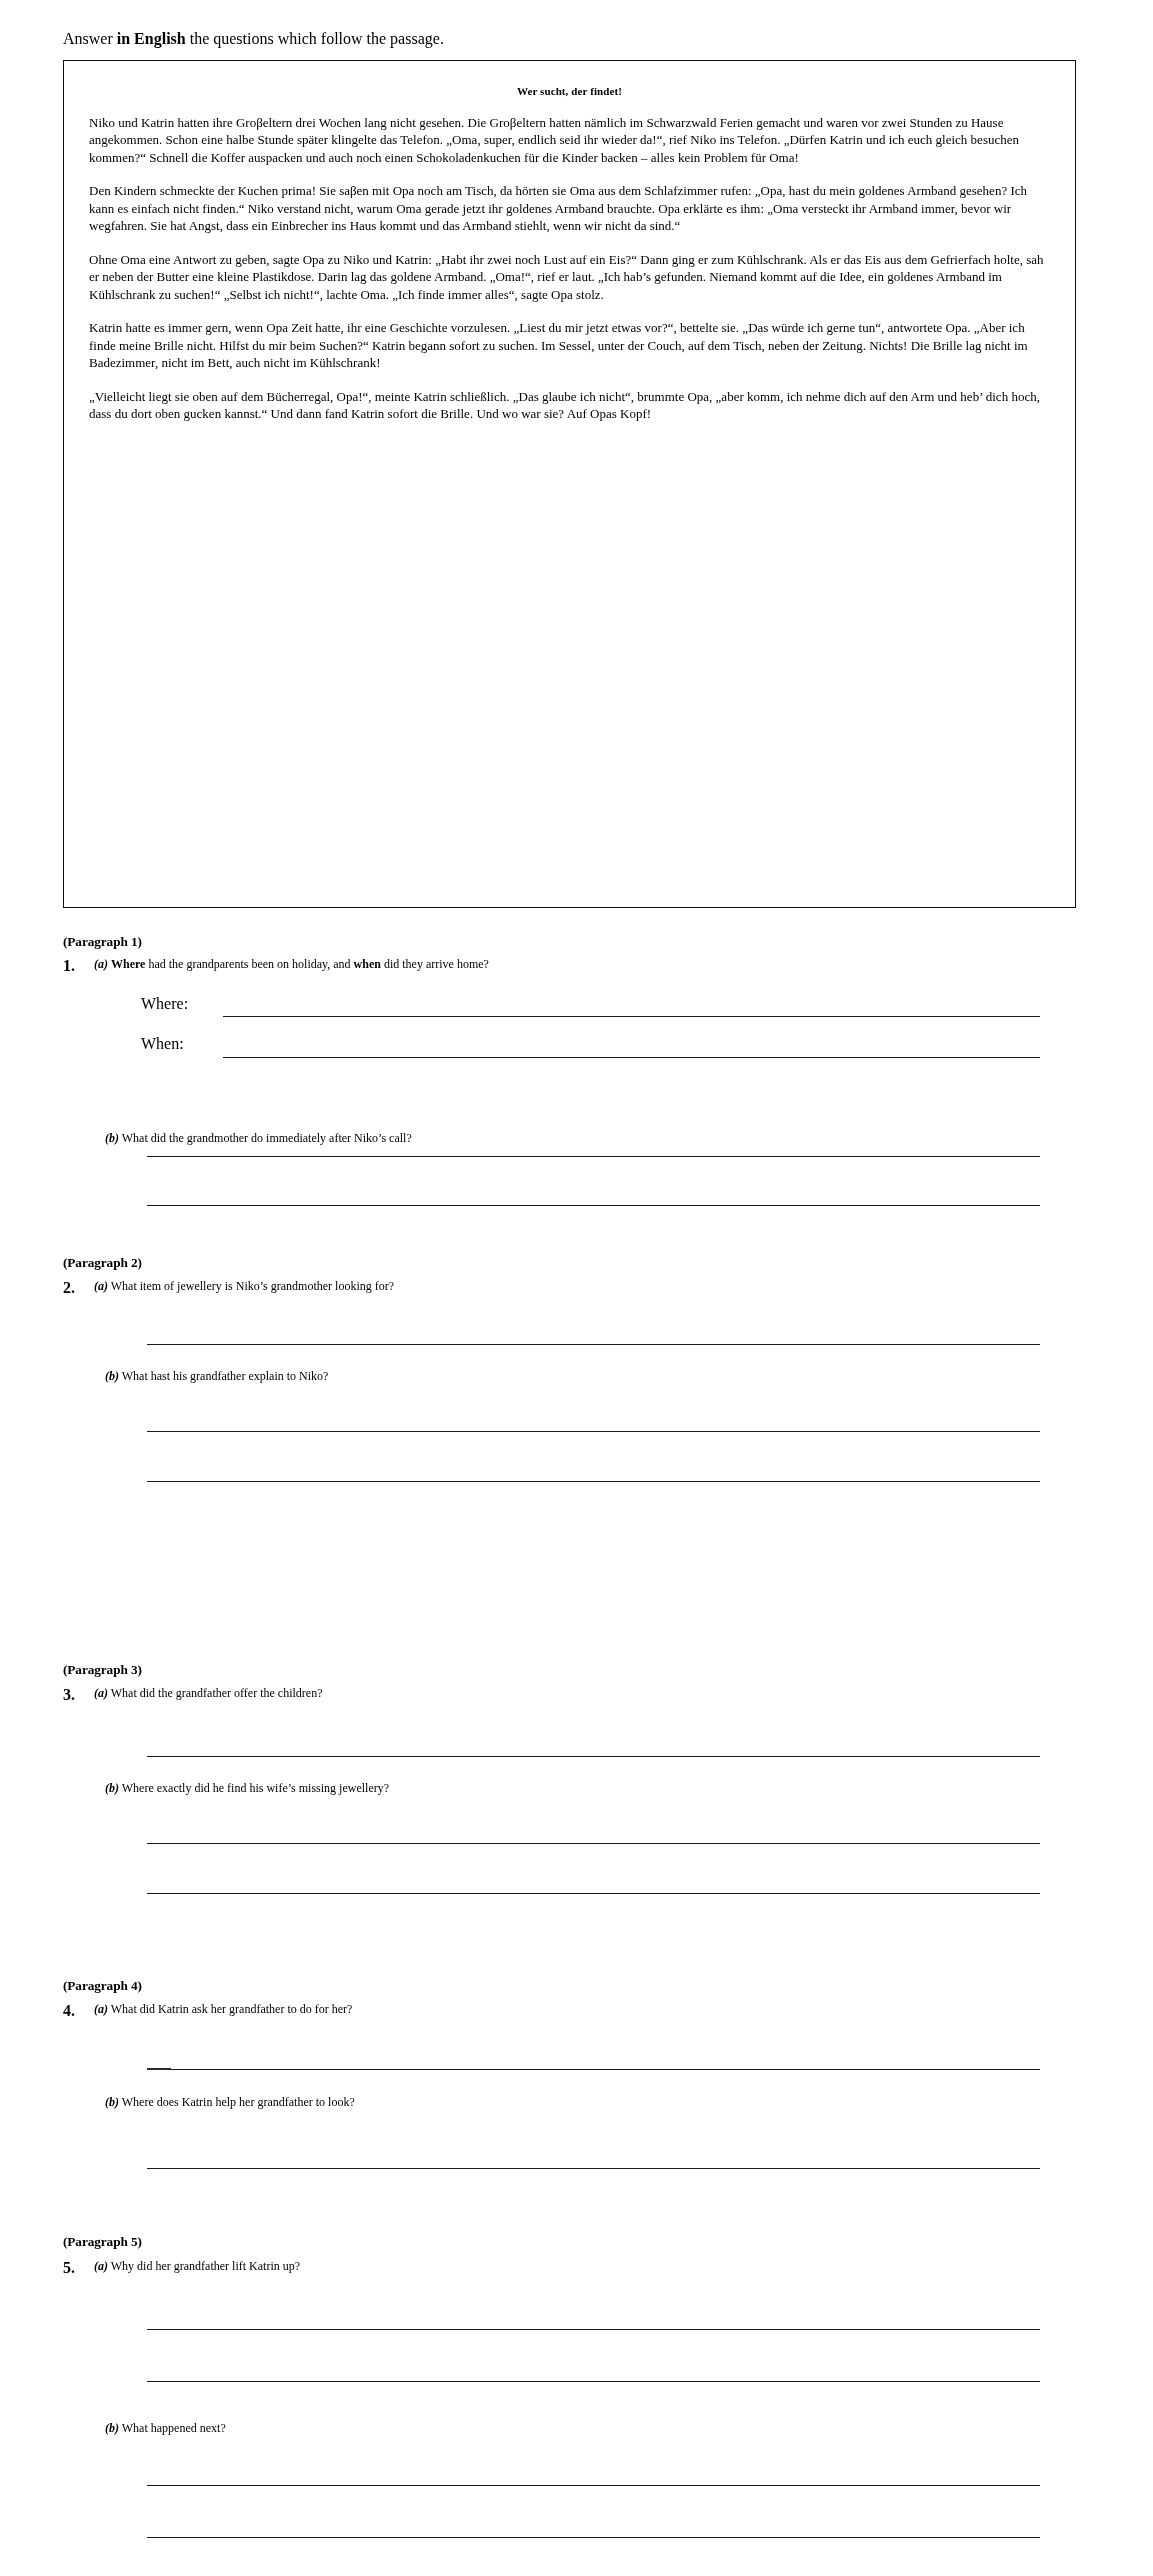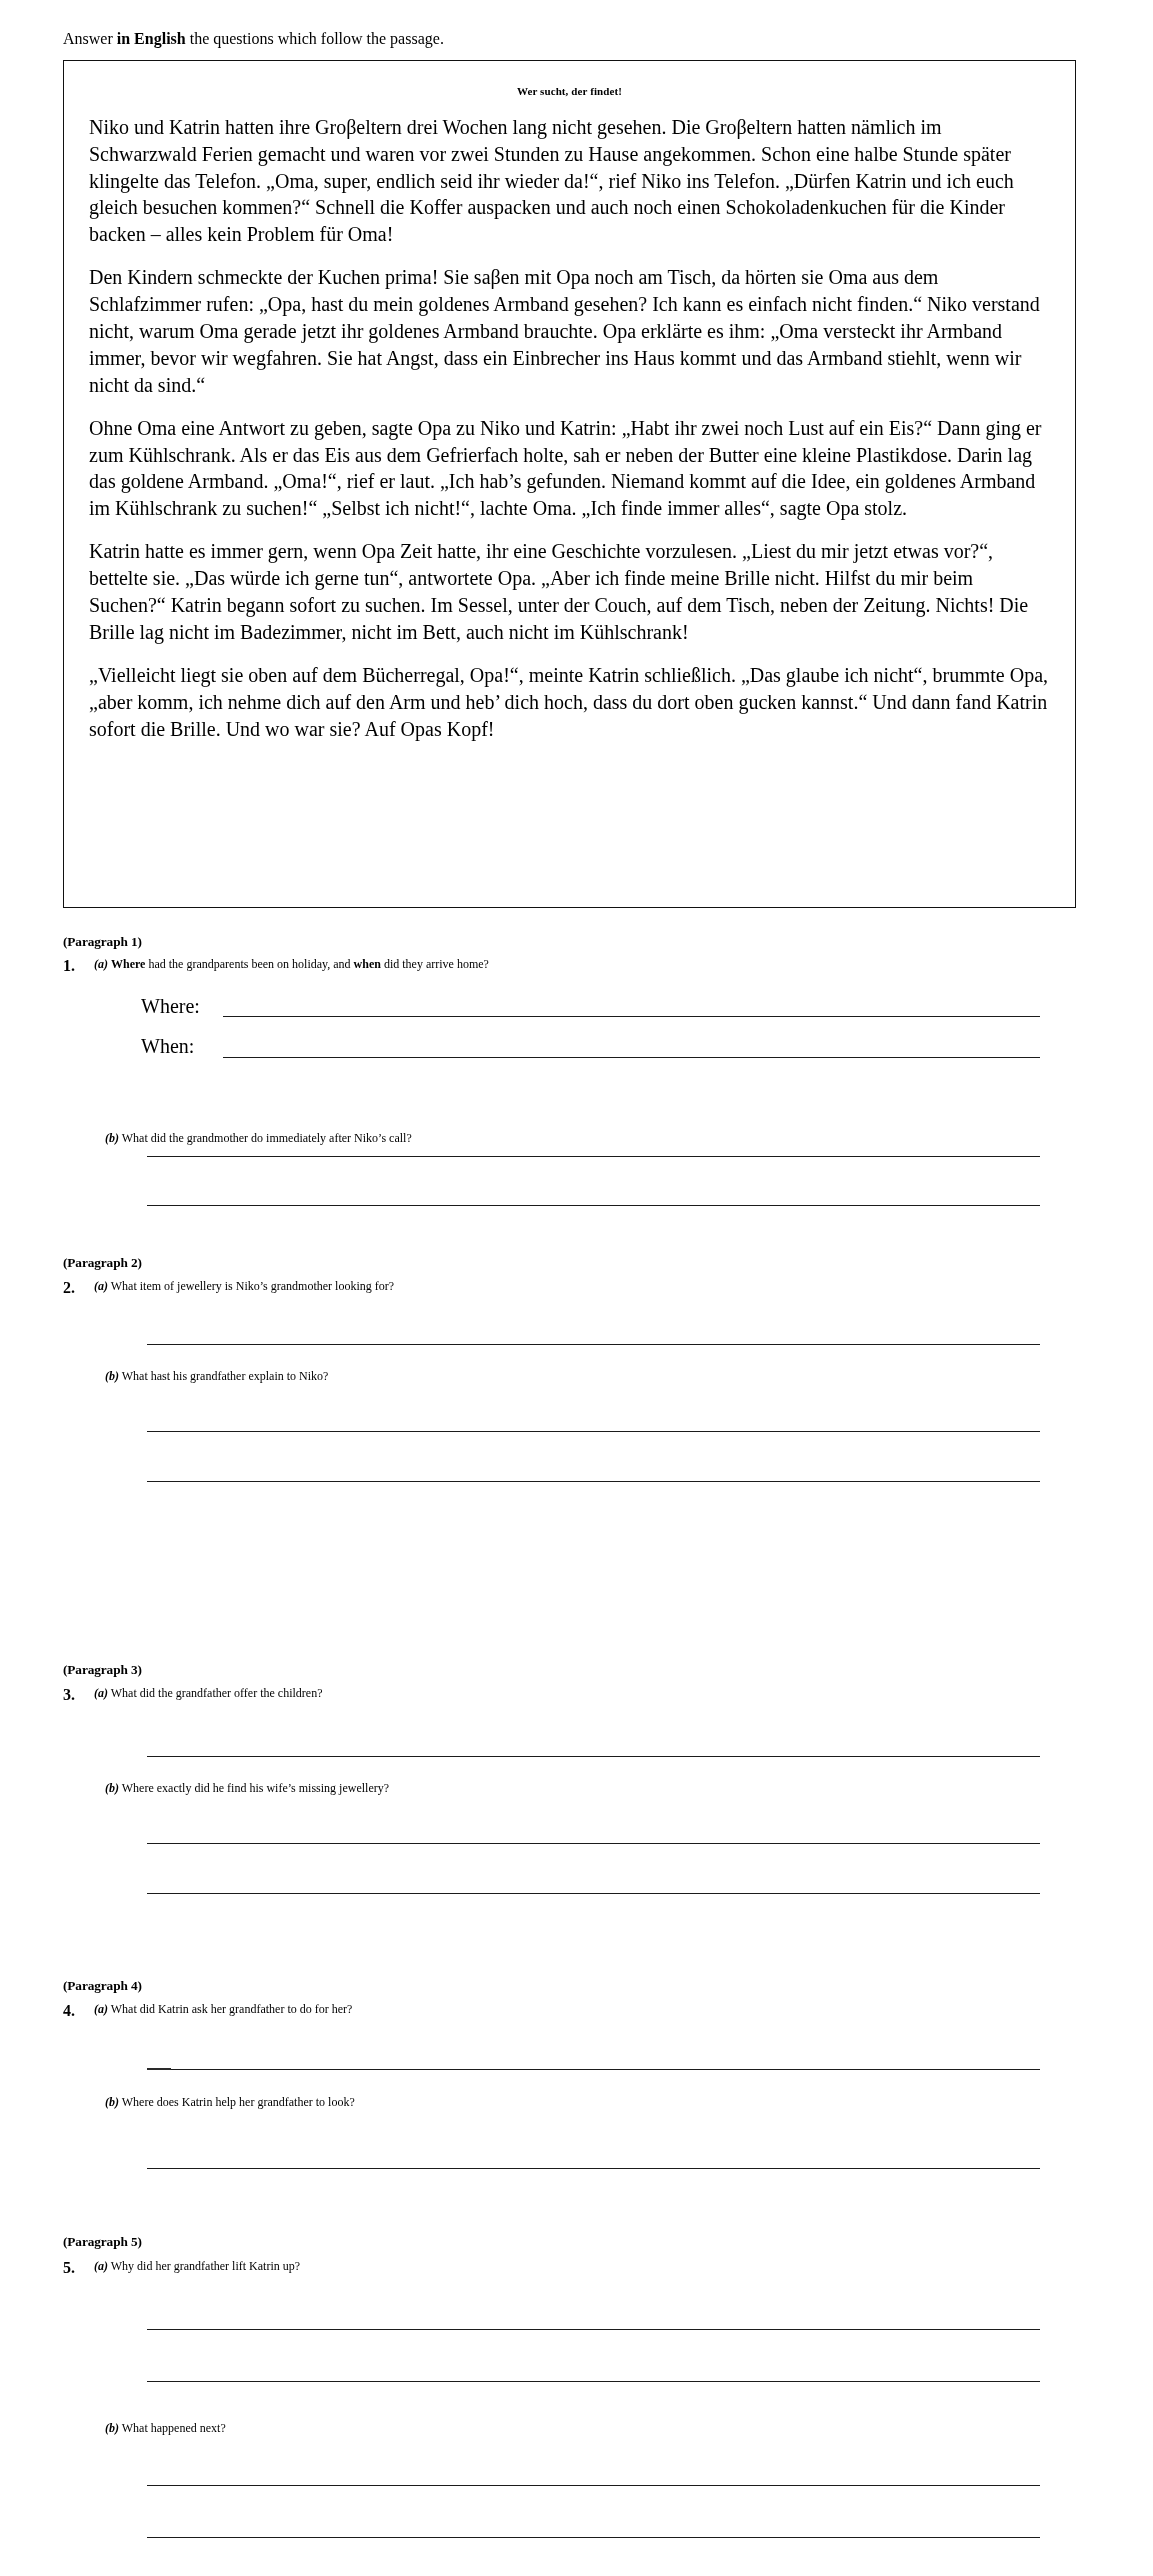--- a/index.html
+++ b/index.html
@@ -50,21 +50,21 @@
     padding: 18px 25px 12.7px 25px;
   }
   .passage-title {
     text-align: center;
     font-weight: bold;
     font-size: 11px;
     margin: 6.3px 0 16.5px 0;
     letter-spacing: 0.1px;
   }
   .passage-para {
-    font-size: 20px;
+    font-size: 13px;
     line-height: 1.345;
     margin: 0 0 16px 0;
     text-align: left;
   }
   .passage-para:last-child { margin-bottom: 0; }
 
   .para-tag {
     position: absolute;
     left: 63px;
     font-weight: bold;
@@ -91,21 +91,21 @@
   .qtext b { font-weight: bold; }
 
   .ans-line {
     position: absolute;
     height: 0;
     border-bottom: 1.3px solid #1b1b1b;
   }
 
   .sub-label {
     position: absolute;
-    font-size: 20px;
+    font-size: 16px;
     text-align: right;
   }
 
   
   .stray-mark {
     position: absolute;
     height: 0;
     border-bottom: 2.5px solid #2a2a2a;
     width: 24px;
   }

